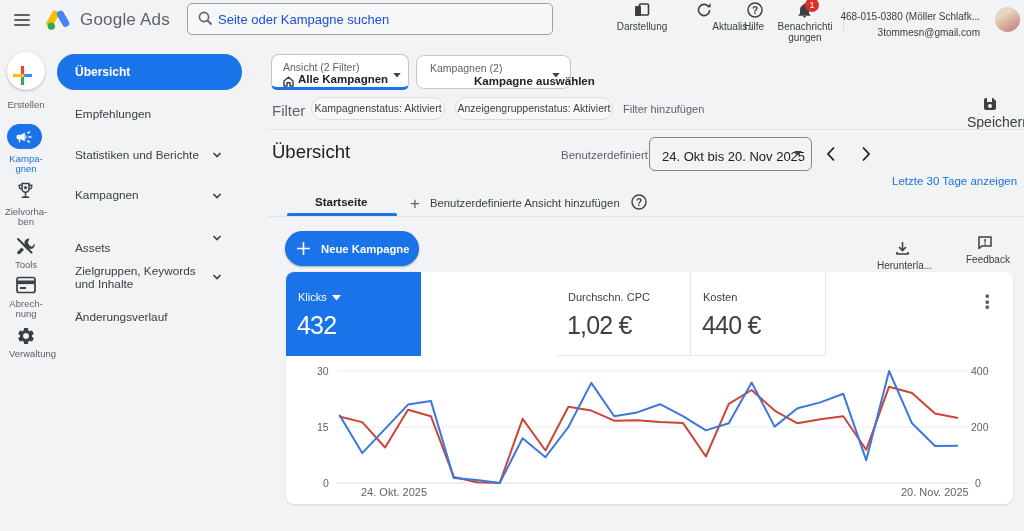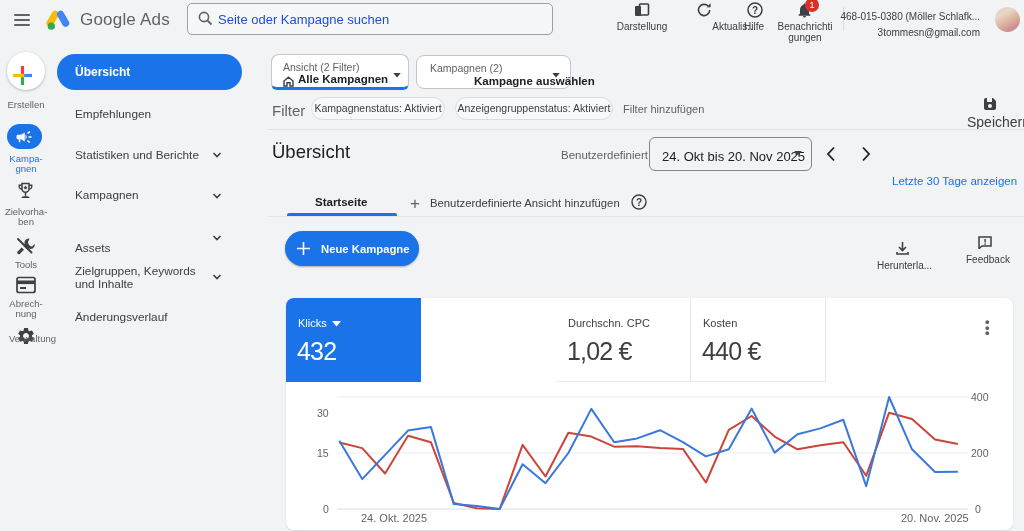--- a/index.html
+++ b/index.html
@@ -26,21 +26,21 @@
 .selbox{position:absolute;background:#fff;border:1px solid #c4c7cb;border-radius:8px;}
 .selbox .lab{position:absolute;left:14px;top:6px;font-size:10.5px;color:#5f6368;}
 .selbox .val{position:absolute;left:14px;top:20px;font-size:11.5px;color:#202124;font-weight:bold;white-space:nowrap;}
 .chip{position:absolute;top:97px;height:23px;background:#f8f9fa;border:1px solid #dadce0;border-radius:12px;font-size:10.5px;color:#3c4043;line-height:21px;text-align:center;white-space:nowrap;overflow:hidden;}
 .gray-divider{position:absolute;background:#e1e3e5;height:1px;}
 #heading{left:272px;top:141px;font-size:18.5px;color:#202124;}
 #datebox{left:649px;top:137px;width:163px;height:34px;border:1px solid #80868b;border-radius:6px;}
 .bluelink{color:#1a73e8;font-weight:bold;}
 #bigbtn{left:285px;top:231px;width:134px;height:35px;background:#1a73e8;border-radius:18px;box-shadow:0 1px 2px rgba(0,0,0,.3);}
 
-#card{left:286px;top:298px;width:727px;height:232px;background:#fff;border-radius:8px;box-shadow:0 1px 2px rgba(60,64,67,.15);padding-left:45px;}
+#card{left:286px;top:272px;width:727px;height:232px;background:#fff;border-radius:8px;box-shadow:0 1px 2px rgba(60,64,67,.15);padding-left:45px;}
 .cell{position:absolute;top:0;height:84px;}
 .cell .clab{position:absolute;left:12px;top:19px;font-size:11px;}
 .cell .cval{position:absolute;left:11px;top:39px;font-size:25px;letter-spacing:-0.8px;}
 #cell-blue{left:0;width:135px;background:#1a73e8;border-top-left-radius:8px;color:#fff;}
 #cell-red{left:135px;width:135px;background:#d83a2e;color:#fff;}
 #cell-cpc{left:270px;width:135px;border-right:1px solid #e4e6e8;border-bottom:1px solid #e8eaed;color:#3c4043;}
 #cell-kosten{left:405px;width:135px;border-right:1px solid #e4e6e8;border-bottom:1px solid #e8eaed;color:#3c4043;}
 .axis{position:absolute;font-size:10.5px;color:#5f6368;}
 </style>
 </head>
@@ -118,21 +118,21 @@
 <div class="rail-label" style="top:260px;">Tools</div>
 <svg class="abs" style="left:16px;top:276px;" width="20" height="18" viewBox="0 0 20 18">
     <rect x="1" y="1.5" width="18" height="15" rx="2" fill="none" stroke="#3c4043" stroke-width="1.7"></rect>
     <rect x="1" y="4.5" width="18" height="3.6" fill="#3c4043"></rect>
     <rect x="4" y="11" width="6" height="2" fill="#3c4043"></rect>
   </svg>
 <div class="rail-label" style="top:299px;">Abrech-<br>nung</div>
 <svg class="abs" style="left:16px;top:326px;" width="20" height="20" viewBox="0 0 24 24">
     <path fill="#3c4043" d="M19.14,12.94c0.04-0.3,0.06-0.61,0.06-0.94c0-0.32-0.02-0.64-0.07-0.94l2.03-1.58c0.18-0.14,0.23-0.41,0.12-0.61l-1.92-3.32c-0.12-0.22-0.37-0.29-0.59-0.22l-2.39,0.96c-0.5-0.38-1.03-0.7-1.62-0.94L14.4,2.81c-0.04-0.24-0.24-0.41-0.48-0.41h-3.84c-0.24,0-0.43,0.17-0.47,0.41L9.25,5.35C8.66,5.59,8.12,5.92,7.63,6.29L5.24,5.33c-0.22-0.08-0.47,0-0.59,0.22L2.74,8.87C2.62,9.08,2.66,9.34,2.86,9.48l2.03,1.58C4.84,11.36,4.8,11.69,4.8,12s0.02,0.64,0.07,0.94l-2.03,1.58c-0.18,0.14-0.23,0.41-0.12,0.61l1.92,3.32c0.12,0.22,0.37,0.29,0.59,0.22l2.39-0.96c0.5,0.38,1.03,0.7,1.62,0.94l0.36,2.54c0.05,0.24,0.24,0.41,0.48,0.41h3.84c0.24,0,0.44-0.17,0.47-0.41l0.36-2.54c0.59-0.24,1.13-0.56,1.62-0.94l2.39,0.96c0.22,0.08,0.47,0,0.59-0.22l1.92-3.32c0.12-0.22,0.07-0.47-0.12-0.61L19.14,12.94z M12,15.6c-1.98,0-3.6-1.62-3.6-3.6s1.62-3.6,3.6-3.6s3.6,1.62,3.6,3.6S13.98,15.6,12,15.6z"></path>
   </svg>
-<div class="rail-label" style="top:334px;padding-left:9px;">Verwaltung</div>
+<div class="rail-label" style="top:349px;padding-left:9px;">Verwaltung</div>
 
 <div id="nav-pill" class="abs">Übersicht</div>
 <div class="nav-item" style="top:108px;">Empfehlungen</div>
 <div class="nav-item" style="top:149px;">Statistiken und Berichte</div>
 <svg class="nav-chev" style="top:149px;" viewBox="0 0 12 12">
     <path d="M2.5 4 L6 7.5 L9.5 4" fill="none" stroke="#3c4043" stroke-width="1.6"></path>
   </svg>
 <div class="nav-item" style="top:189px;">Kampagnen</div>
 <svg class="nav-chev" style="top:190px;" viewBox="0 0 12 12">
     <path d="M2.5 4 L6 7.5 L9.5 4" fill="none" stroke="#3c4043" stroke-width="1.6"></path>
@@ -236,21 +236,21 @@
   </div>
   <div class="abs" style="left:699px;top:21px;color:#5f6368;font-size:13px;line-height:5.5px;font-weight:bold;">•<br>•<br>•</div>
 
   <svg class="abs" style="left:0;top:84px;" width="727" height="148" viewBox="0 0 727 148" id="chartsvg">
       <line x1="51" y1="15" x2="682" y2="15" stroke="#e8eaed" stroke-width="1"></line>
       <line x1="51" y1="71" x2="682" y2="71" stroke="#e8eaed" stroke-width="1"></line>
       <line x1="51" y1="127" x2="682" y2="127" stroke="#dadce0" stroke-width="1"></line>
       <polyline points="53.3,60.5 76.2,66.1 99.1,91.5 122.0,53.8 144.9,60.2 167.8,121.0 190.8,126.3 213.7,127.0 236.6,62.8 259.5,94.5 282.4,50.8 305.3,54.6 328.2,64.7 351.1,64.3 374.0,66.1 396.9,66.9 419.9,100.5 442.8,47.9 465.7,34.0 488.6,54.6 511.5,67.3 534.4,63.2 557.3,60.2 580.2,93.8 603.1,30.7 626.0,37.0 649.0,57.6 671.9,62.0" fill="none" stroke="#cd4438" stroke-width="2" stroke-linejoin="round"></polyline>
       <polyline points="53.3,58.7 76.2,97.1 99.1,72.9 122.0,48.6 144.9,44.9 167.8,122.1 190.8,124.0 213.7,127.0 236.6,82.2 259.5,101.2 282.4,71.0 305.3,26.9 328.2,60.2 351.1,56.4 374.0,48.2 396.9,60.2 419.9,74.4 442.8,67.3 465.7,26.6 488.6,70.6 511.5,52.3 534.4,46.4 557.3,37.8 580.2,104.2 603.1,15.0 626.0,67.3 649.0,90.0 671.9,89.7" fill="none" stroke="#3b78dc" stroke-width="2" stroke-linejoin="round"></polyline>
     </svg>
-  <div class="axis" style="left:31px;top:93px;margin-top:16px;">30</div>
+  <div class="axis" style="left:31px;top:93px;">30</div>
   <div class="axis" style="left:31px;top:149px;">15</div>
   <div class="axis" style="left:37px;top:205px;">0</div>
   <div class="axis" style="left:685px;top:93px;">400</div>
   <div class="axis" style="left:685px;top:149px;">200</div>
   <div class="axis" style="left:689px;top:205px;">0</div>
   <div class="axis" style="left:75px;top:214px;font-size:11px;">24. Okt. 2025</div>
   <div class="axis" style="left:615px;top:214px;font-size:11px;">20. Nov. 2025</div>
 </div>
 
 </body></html>

